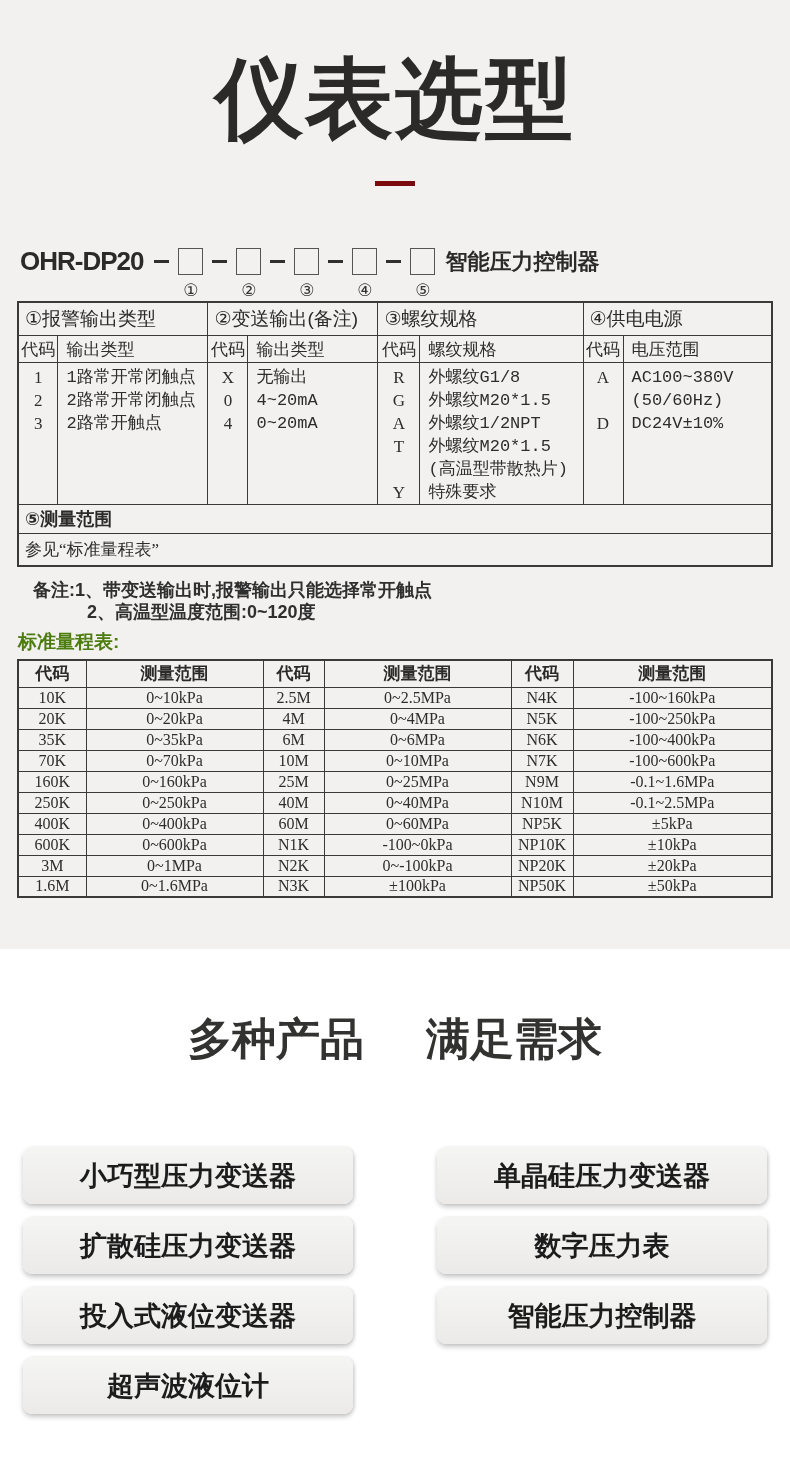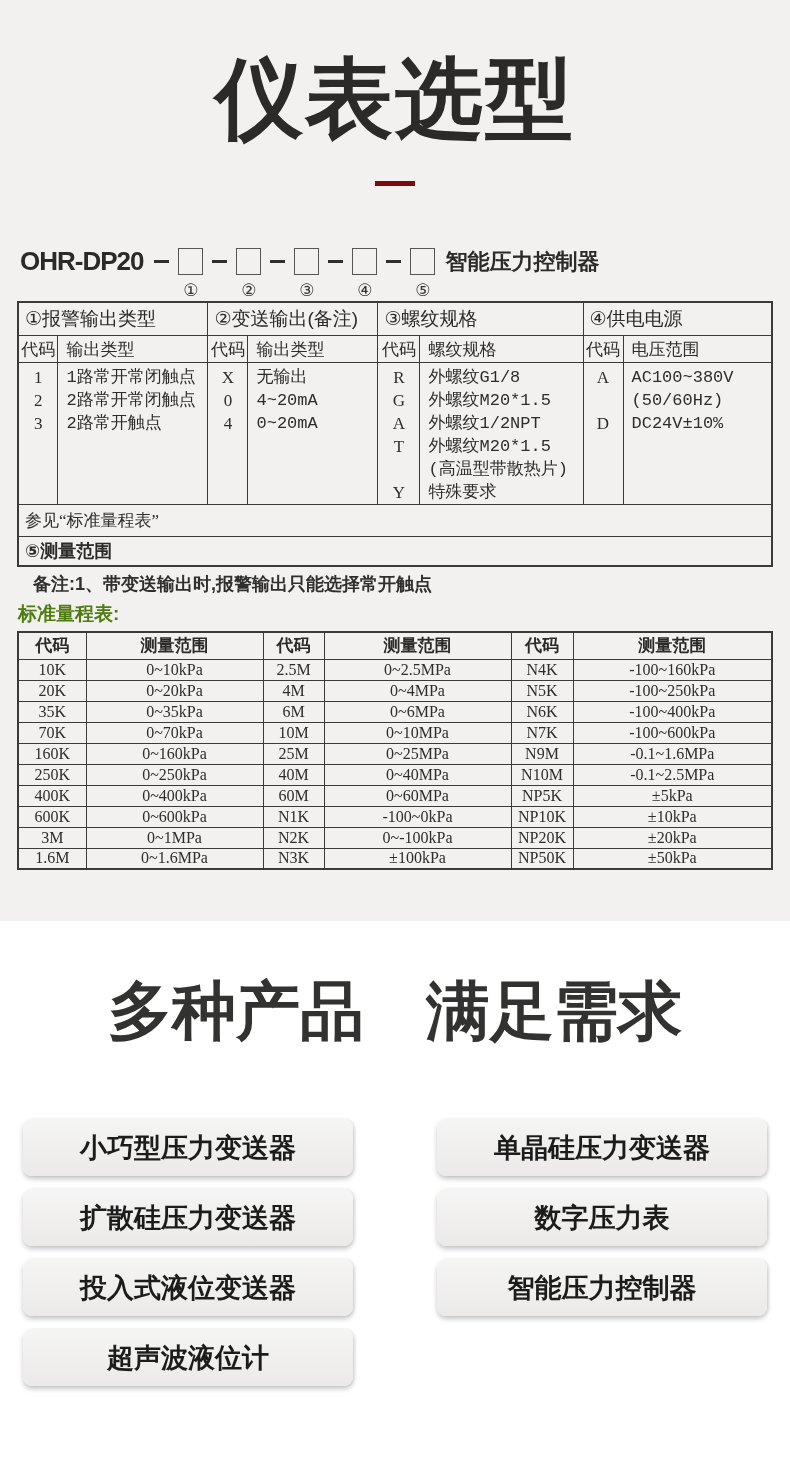--- a/index.html
+++ b/index.html
@@ -117,21 +117,21 @@
     height: 25px;
     color: #2b2a28;
   }
   .sel-table td.range-note-cell {
     font-family: "Liberation Serif", "DejaVu Serif", serif;
     font-size: 17px;
     padding: 4px 0 4px 6px;
     height: 29px;
   }
   
-  .notes { margin: 6px 0 0 33px; }
+  .notes { margin: 12px 0 0 33px; }
   .notes .note-line {
     font-size: 18px;
     font-weight: bold;
     line-height: 22px;
     color: #2f2f2f;
   }
   .notes .note-line.indent { padding-left: 54px; }
   .range-label {
     margin: 6px 0 4px 18px;
     font-size: 19px;
@@ -153,21 +153,21 @@
     text-align: center;
     white-space: nowrap;
   }
   
   .bottom-section { background: #ffffff; }
   .products-heading {
     display: flex;
     justify-content: center;
     gap: 62px;
     margin-top: 58px;
-    font-size: 64px;
+    font-size: 44px;
     font-weight: bold;
     color: #323230;
     line-height: 64px;
   }
   .product-grid {
     display: grid;
     grid-template-columns: 330px 330px;
     justify-content: space-between;
     row-gap: 13px;
     margin: 76px 23px 0 23px;
@@ -292,30 +292,31 @@
             <div>&nbsp;</div>
             <div>D</div>
           </td>
           <td class="body-cell val">
             <div>AC100~380V</div>
             <div>(50/60Hz)</div>
             <div>DC24V±10%</div>
           </td>
         </tr>
         <tr>
+          <td class="range-title-cell" colspan="8">⑤测量范围</td>
+        </tr>
+        <tr>
           <td class="range-note-cell" colspan="8">参见“标准量程表”</td>
-        </tr>
-        <tr>
-          <td class="range-title-cell" colspan="8">⑤测量范围</td>
         </tr>
       </tbody>
   </table>
 
   <div class="notes">
     <div class="note-line">备注:1、带变送输出时,报警输出只能选择常开触点</div>
+    <div class="note-line indent">2、高温型温度范围:0~120度</div>
   </div>
 
   <div class="range-label">标准量程表:</div>
 
   <table class="range-table">
     <colgroup>
       <col style="width:68px">
         <col style="width:177px">
       <col style="width:61px">
         <col style="width:187px">

